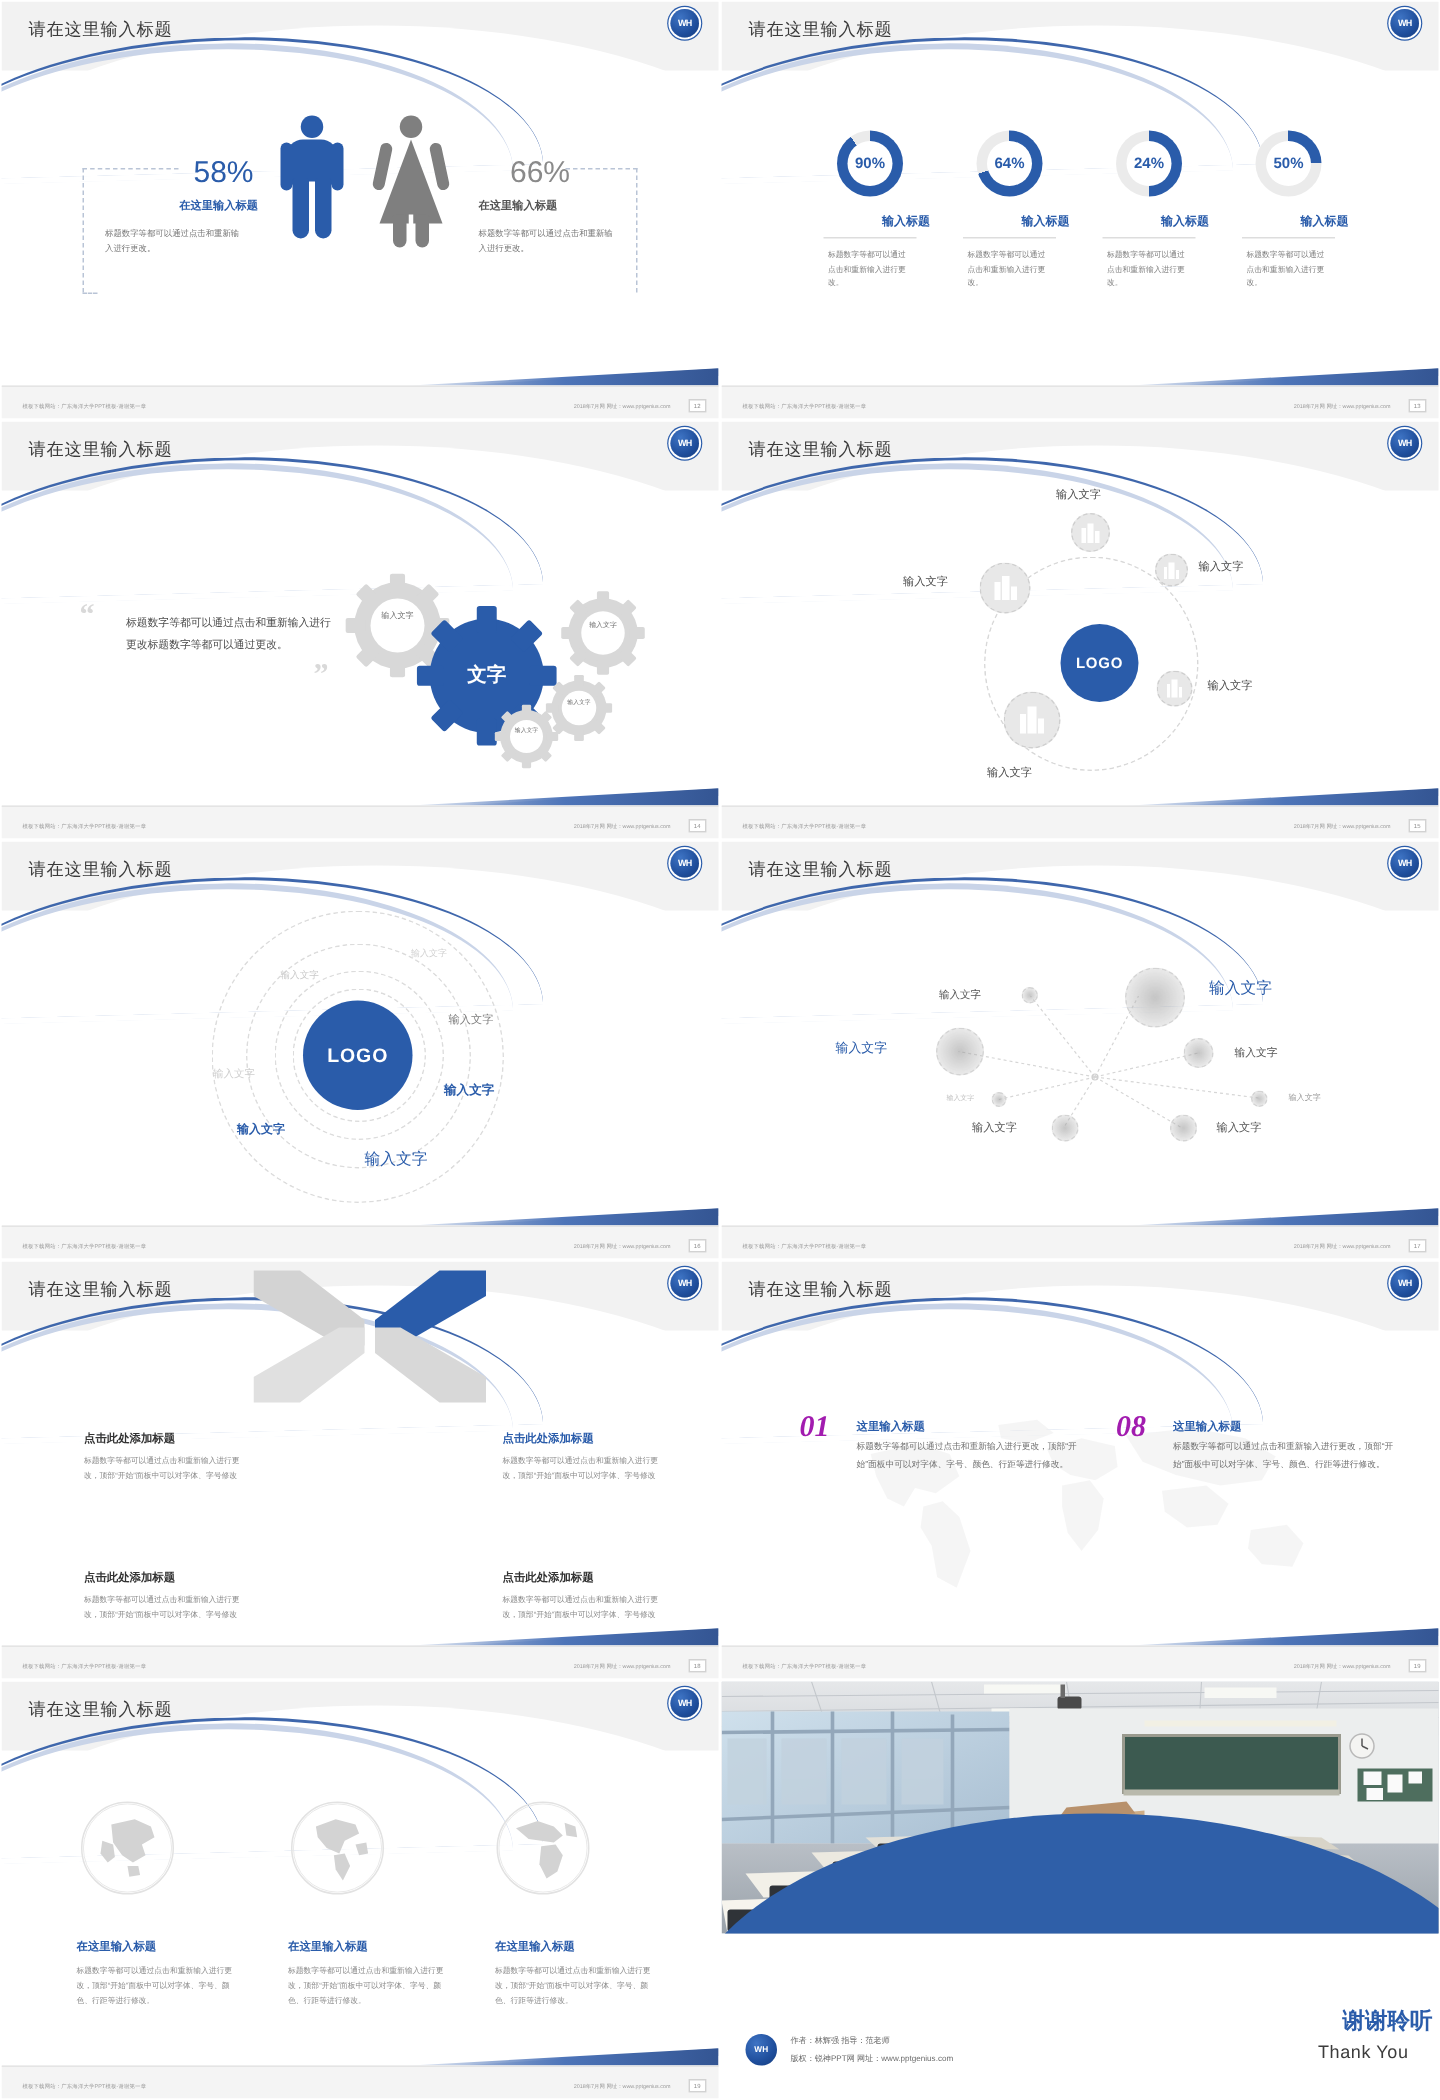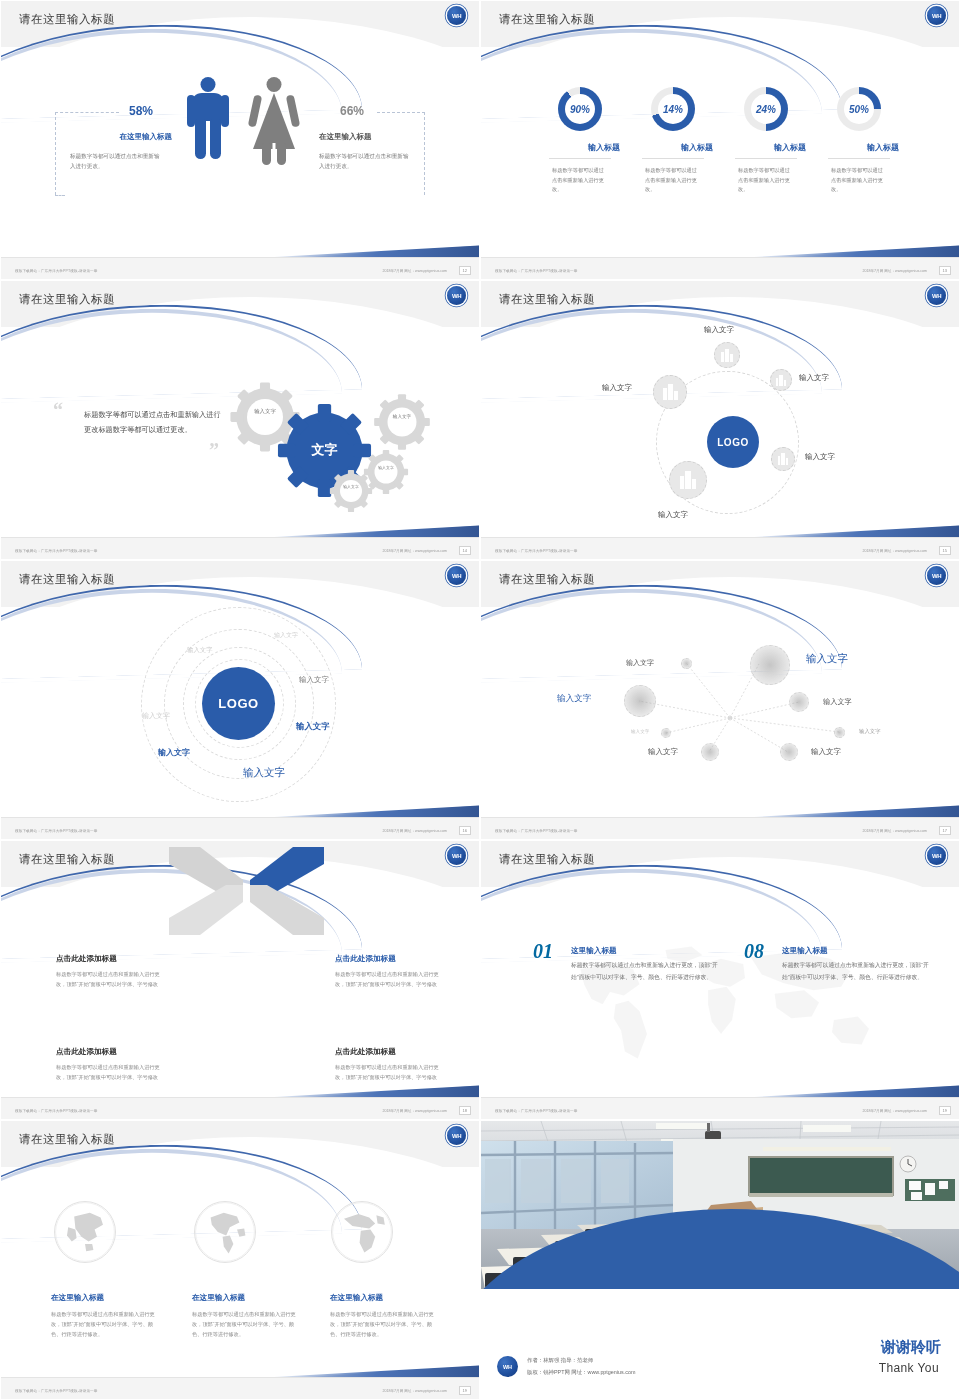--- a/index.html
+++ b/index.html
@@ -80,38 +80,38 @@
     transform: rotate(-3.8deg); transform-origin: right bottom;
     display: block; text-decoration: none;
   }
   .foot-l { position: absolute; left: 14px; bottom: 6px; font-size: 3.6px; color: #9a9a9a; white-space: nowrap; letter-spacing: .1px;}
   .foot-r { position: absolute; right: 34px; bottom: 6px; font-size: 3.6px; color: #9a9a9a; white-space: nowrap;}
   .pagebox { position: absolute; right: 10px; bottom: 4px; font-size: 4px; color: #8d8d8d;
              border: 1px solid #d2d2d2; padding: 1px 3px; background:#fff;}
 
   
   .s1-dash { position:absolute; border:1px dashed #b9c4d6; }
-  .pct { font-size: 12px; font-weight: bold; }
+  .pct { font-size: 20px; font-weight: normal; }
   .pct.blue { color: #2a5caa; }
   .pct.gray { color: #8a8a8a; margin-left: 21px; }
   .sub-b { font-size: 7.5px; font-weight: bold; color: #2a5caa; }
   .sub-g { font-size: 7.5px; font-weight: bold; color: #555; }
   .body-s { font-size: 5.6px; color: #777; line-height: 1.75; }
 
   .person { position: absolute; }
   .p-head { width: 15px; height: 15px; border-radius: 50%; position: absolute; left: 50%; transform: translateX(-50%); top:0;}
   .p-body-m { position:absolute; top:16px; left:50%; transform:translateX(-50%); width:34px; height:30px;
               border-radius: 11px 11px 3px 3px; }
   .p-arm-l, .p-arm-r { position:absolute; top:18px; width:8px; height:32px; border-radius:5px; }
   .p-leg-l, .p-leg-r { position:absolute; top:42px; width:11px; height:40px; border-radius: 2px 2px 6px 6px; }
   .p-skirt { position:absolute; top:16px; left:50%; transform:translateX(-50%); width:0; height:0;
              border-left: 21px solid transparent; border-right: 21px solid transparent; }
 
   
-  .donut { position: absolute; width: 44px; height: 44px; border-radius: 50%; font-style: italic; }
+  .donut { position: absolute; width: 44px; height: 44px; border-radius: 50%; }
   .donut .hole { position:absolute; inset:7px; background:#fff; border-radius:50%;
                  display:flex; align-items:center; justify-content:center;
                  font-size:10px; font-weight:bold; color:#2a5caa; }
   .d-title { position:absolute; font-size:8px; font-weight:bold; color:#2a5caa; text-align:right; width:80px;}
   .d-rule  { position:absolute; height:1px; background:#ddd; width:62px;}
   .d-body  { position:absolute; font-size:5.2px; color:#808080; line-height:1.85; width:56px;}
   .quote { font-size: 20px; color:#d9d9d9; font-family:"Liberation Serif", serif; font-weight:bold;}
   .s3-body { font-size:7.2px; color:#4b4b4b; line-height:2.1;}
 
   
@@ -133,36 +133,36 @@
            background: radial-gradient(circle at 50% 50%, rgba(150,150,150,.55) 0%, rgba(190,190,190,.35) 70%, rgba(220,220,220,.15) 100%); }
   .rlbl { position:absolute; white-space:nowrap;}
 
   
   .q-title { position:absolute; font-size:7.6px; font-weight:bold; color:#333; white-space:nowrap;}
   .q-title.blue { color:#2a5caa;}
   .q-body { position:absolute; font-size:5.2px; color:#8a8a8a; line-height:1.95; width:110px;}
   .qletter { position:absolute; font-size:11px; font-weight:bold; color:#fff; }
 
   
-  .numbig { position:absolute; font-size:20px; font-weight:bold; font-style:italic; color:#0369a1;
+  .numbig { position:absolute; font-size:20px; font-weight:bold; font-style:italic; color:#a21caf;
             font-family:"Liberation Serif", serif; }
   .n-title { position:absolute; font-size:7.6px; font-weight:bold; color:#2a5caa;}
   .n-body { position:absolute; font-size:5.8px; color:#6f6f6f; line-height:2.0; width:150px;}
   .worldmap { position:absolute; left:55px; top:95px; width:370px; height:140px; opacity:.5;}
 
   
   .globe { position:absolute; width:62px; height:62px; border-radius:50%; border:1px solid #e2e2e2; overflow:hidden;}
   .g-title { position:absolute; font-size:7.6px; font-weight:bold; color:#2a5caa;}
   .g-body  { position:absolute; font-size:5.2px; color:#8a8a8a; line-height:1.95; width:112px;}
 
   
   .photo { position:absolute; left:0; top:0; width:480px; height:168px; overflow:hidden; background:#c9d3dc;}
   .blue-sweep { position:absolute; left:-30px; bottom:-70px; width:560px; height:150px;
                 background:#2f5fa8; border-radius:50% 50% 0 0 / 100% 100% 0 0;}
-  .ty-cn { position:absolute; right:18px; bottom:42px; font-size:15px; font-weight:bold; color:#2a5caa;}
+  .ty-cn { position:absolute; right:4px; bottom:42px; font-size:15px; font-weight:bold; color:#2a5caa;}
   .ty-en { position:absolute; right:20px; bottom:24px; font-size:12px; color:#3c3c3c; letter-spacing:.4px;}
   .cred { position:absolute; font-size:5.4px; color:#6b6b6b; white-space:nowrap;}
   .credlogo { position:absolute; left:16px; bottom:22px; width:21px; height:21px; border-radius:50%;
               background: radial-gradient(circle at 35% 30%, #3e74c4 0%, #1f4e9c 60%, #143b7c 100%);
               display:flex; align-items:center; justify-content:center; color:#fff; font-size:5.5px; font-weight:bold;}
 </style>
 </head>
 <body>
 
 <div id="grid">
@@ -235,21 +235,21 @@
       </div>
 
     <div class="donut" style="left:77px; top:86px; background: conic-gradient(#2a5caa 0% 90%, #ebebeb 90% 100%);">
       <div class="hole">90%</div>
     </div>
     <div class="d-title" style="left:59px; top:141px;">输入标题</div>
     <div class="d-rule" style="left:68px; top:157px;"></div>
     <div class="d-body" style="left:71px; top:165px;">标题数字等都可以通过点击和重新输入进行更改。</div>
 
     <div class="donut" style="left:170px; top:86px; background: conic-gradient(#2a5caa 0% 70%, #ebebeb 70% 100%);">
-      <div class="hole">14%</div>
+      <div class="hole">64%</div>
     </div>
     <div class="d-title" style="left:152px; top:141px;">输入标题</div>
     <div class="d-rule" style="left:161px; top:157px;"></div>
     <div class="d-body" style="left:164px; top:165px;">标题数字等都可以通过点击和重新输入进行更改。</div>
 
     <div class="donut" style="left:263px; top:86px; background: conic-gradient(#2a5caa 0% 50%, #ebebeb 50% 100%);">
       <div class="hole">24%</div>
     </div>
     <div class="d-title" style="left:245px; top:141px;">输入标题</div>
     <div class="d-rule" style="left:254px; top:157px;"></div>

